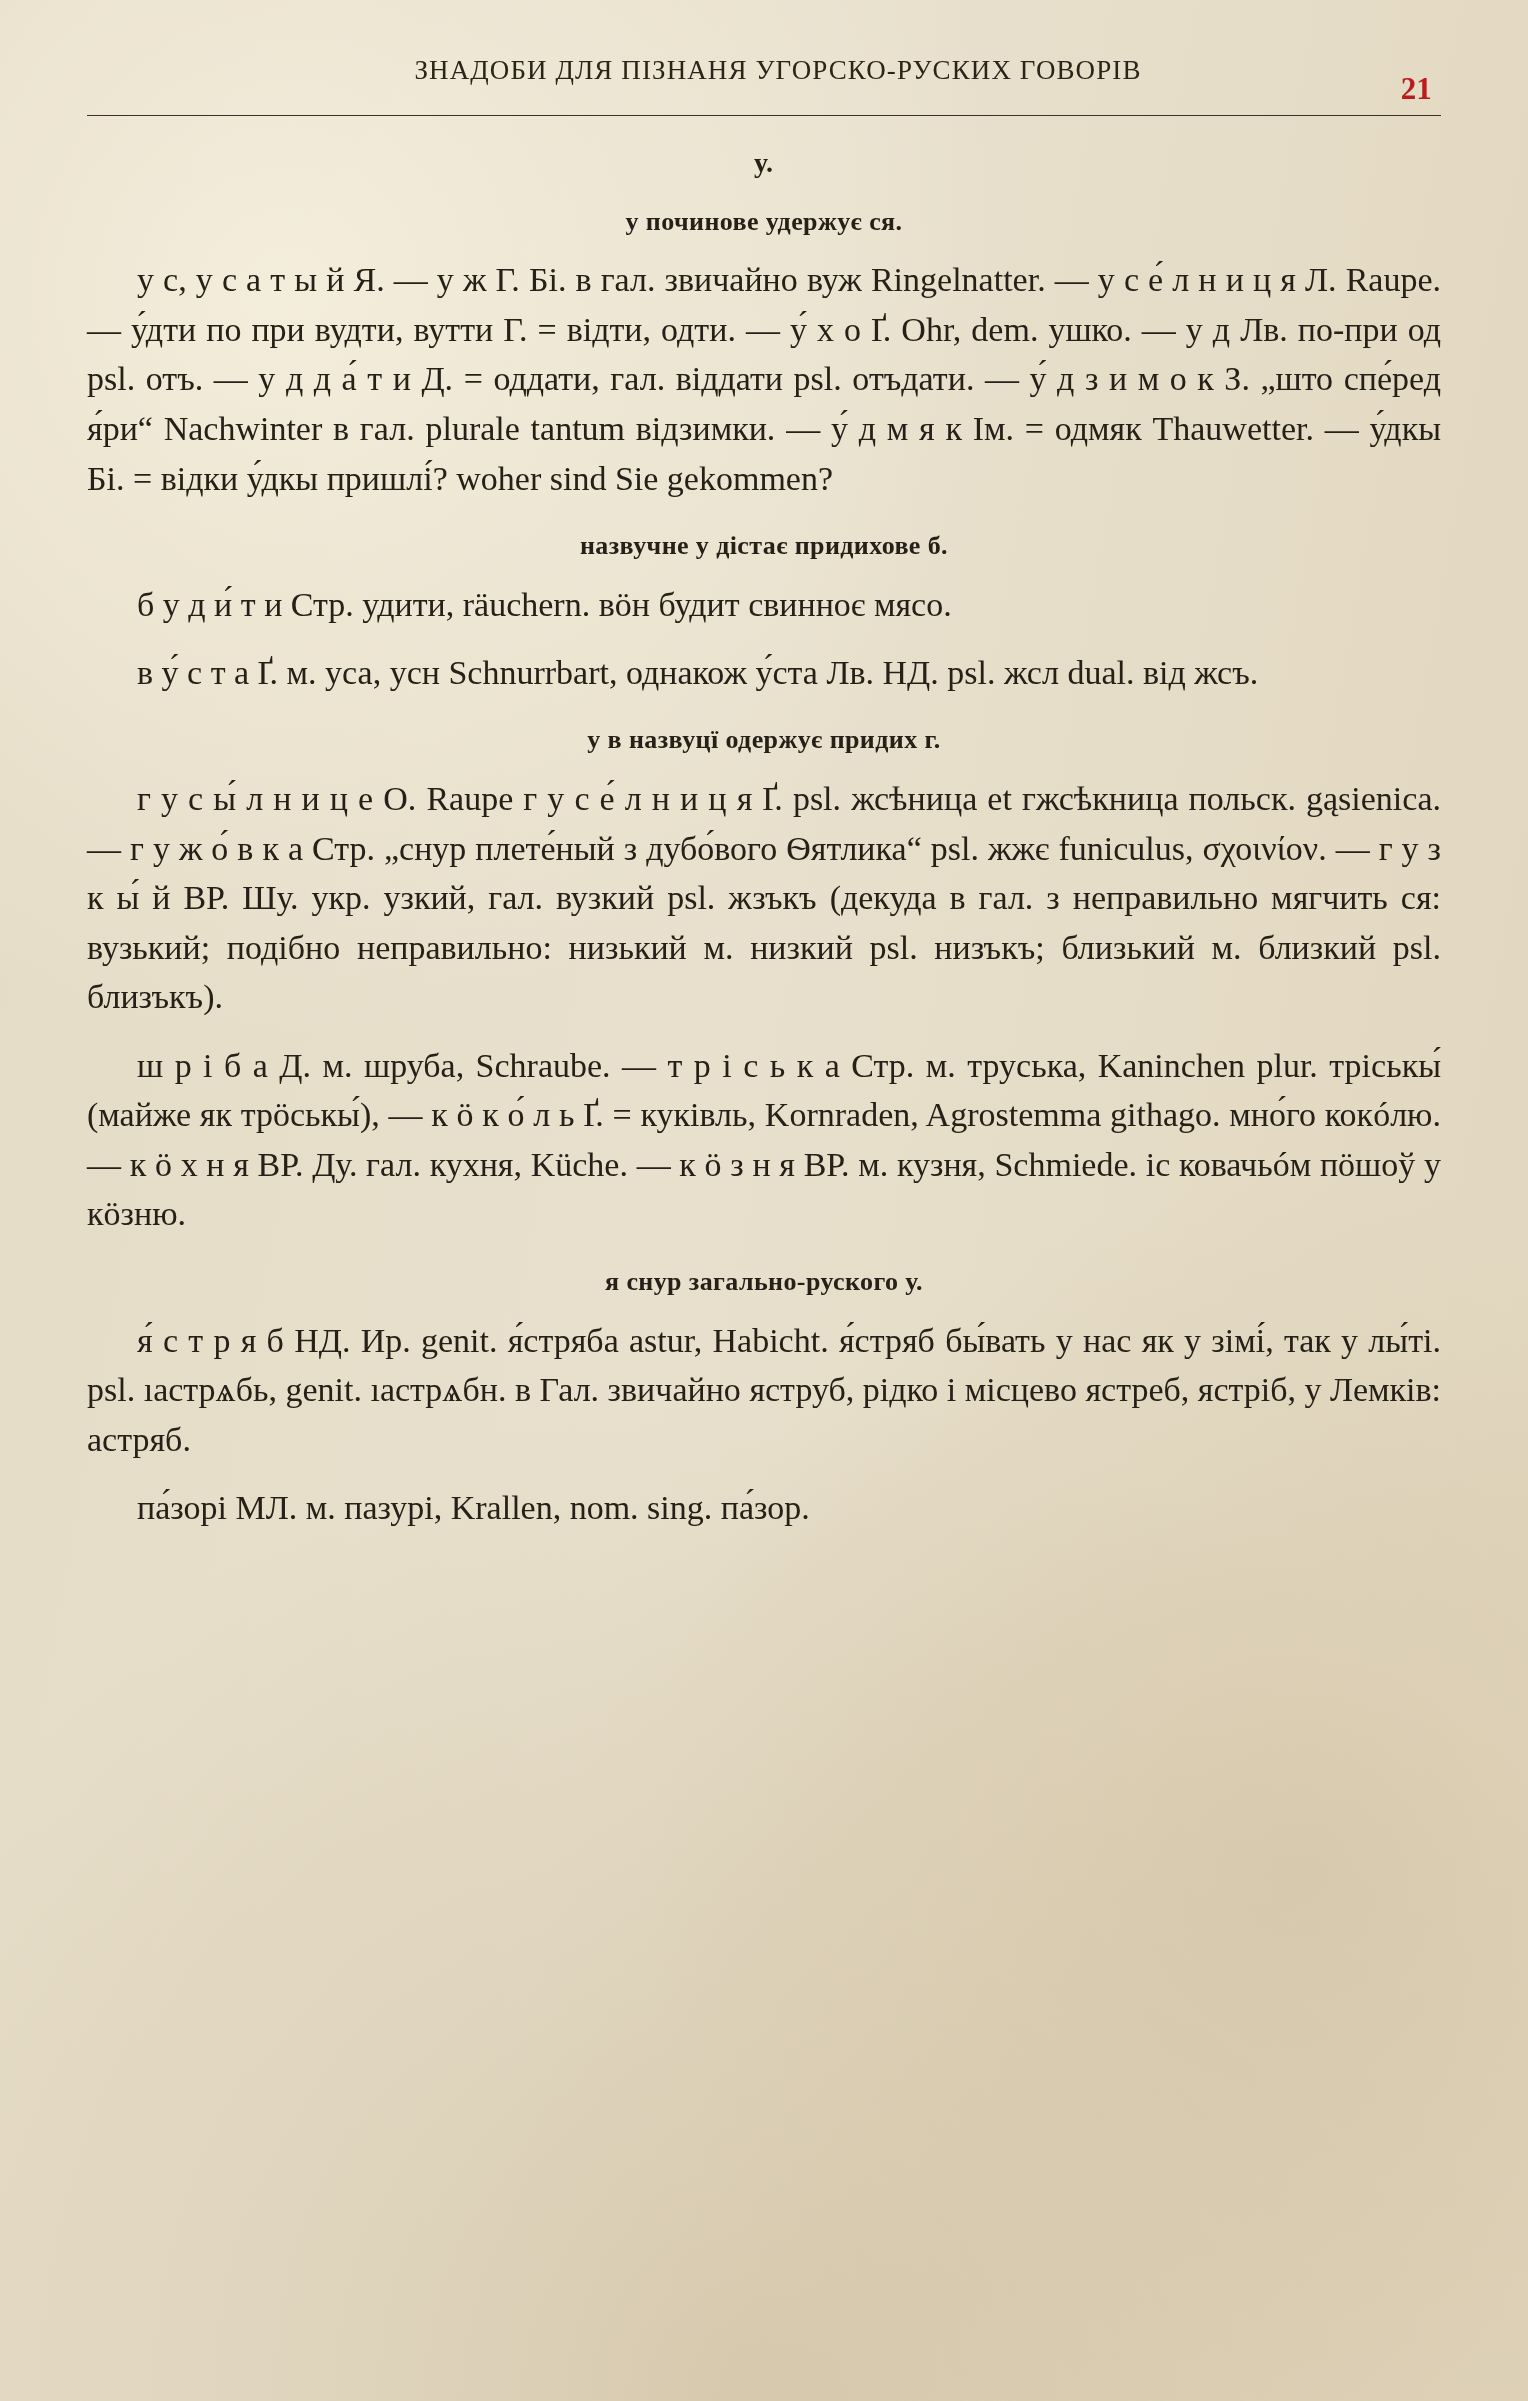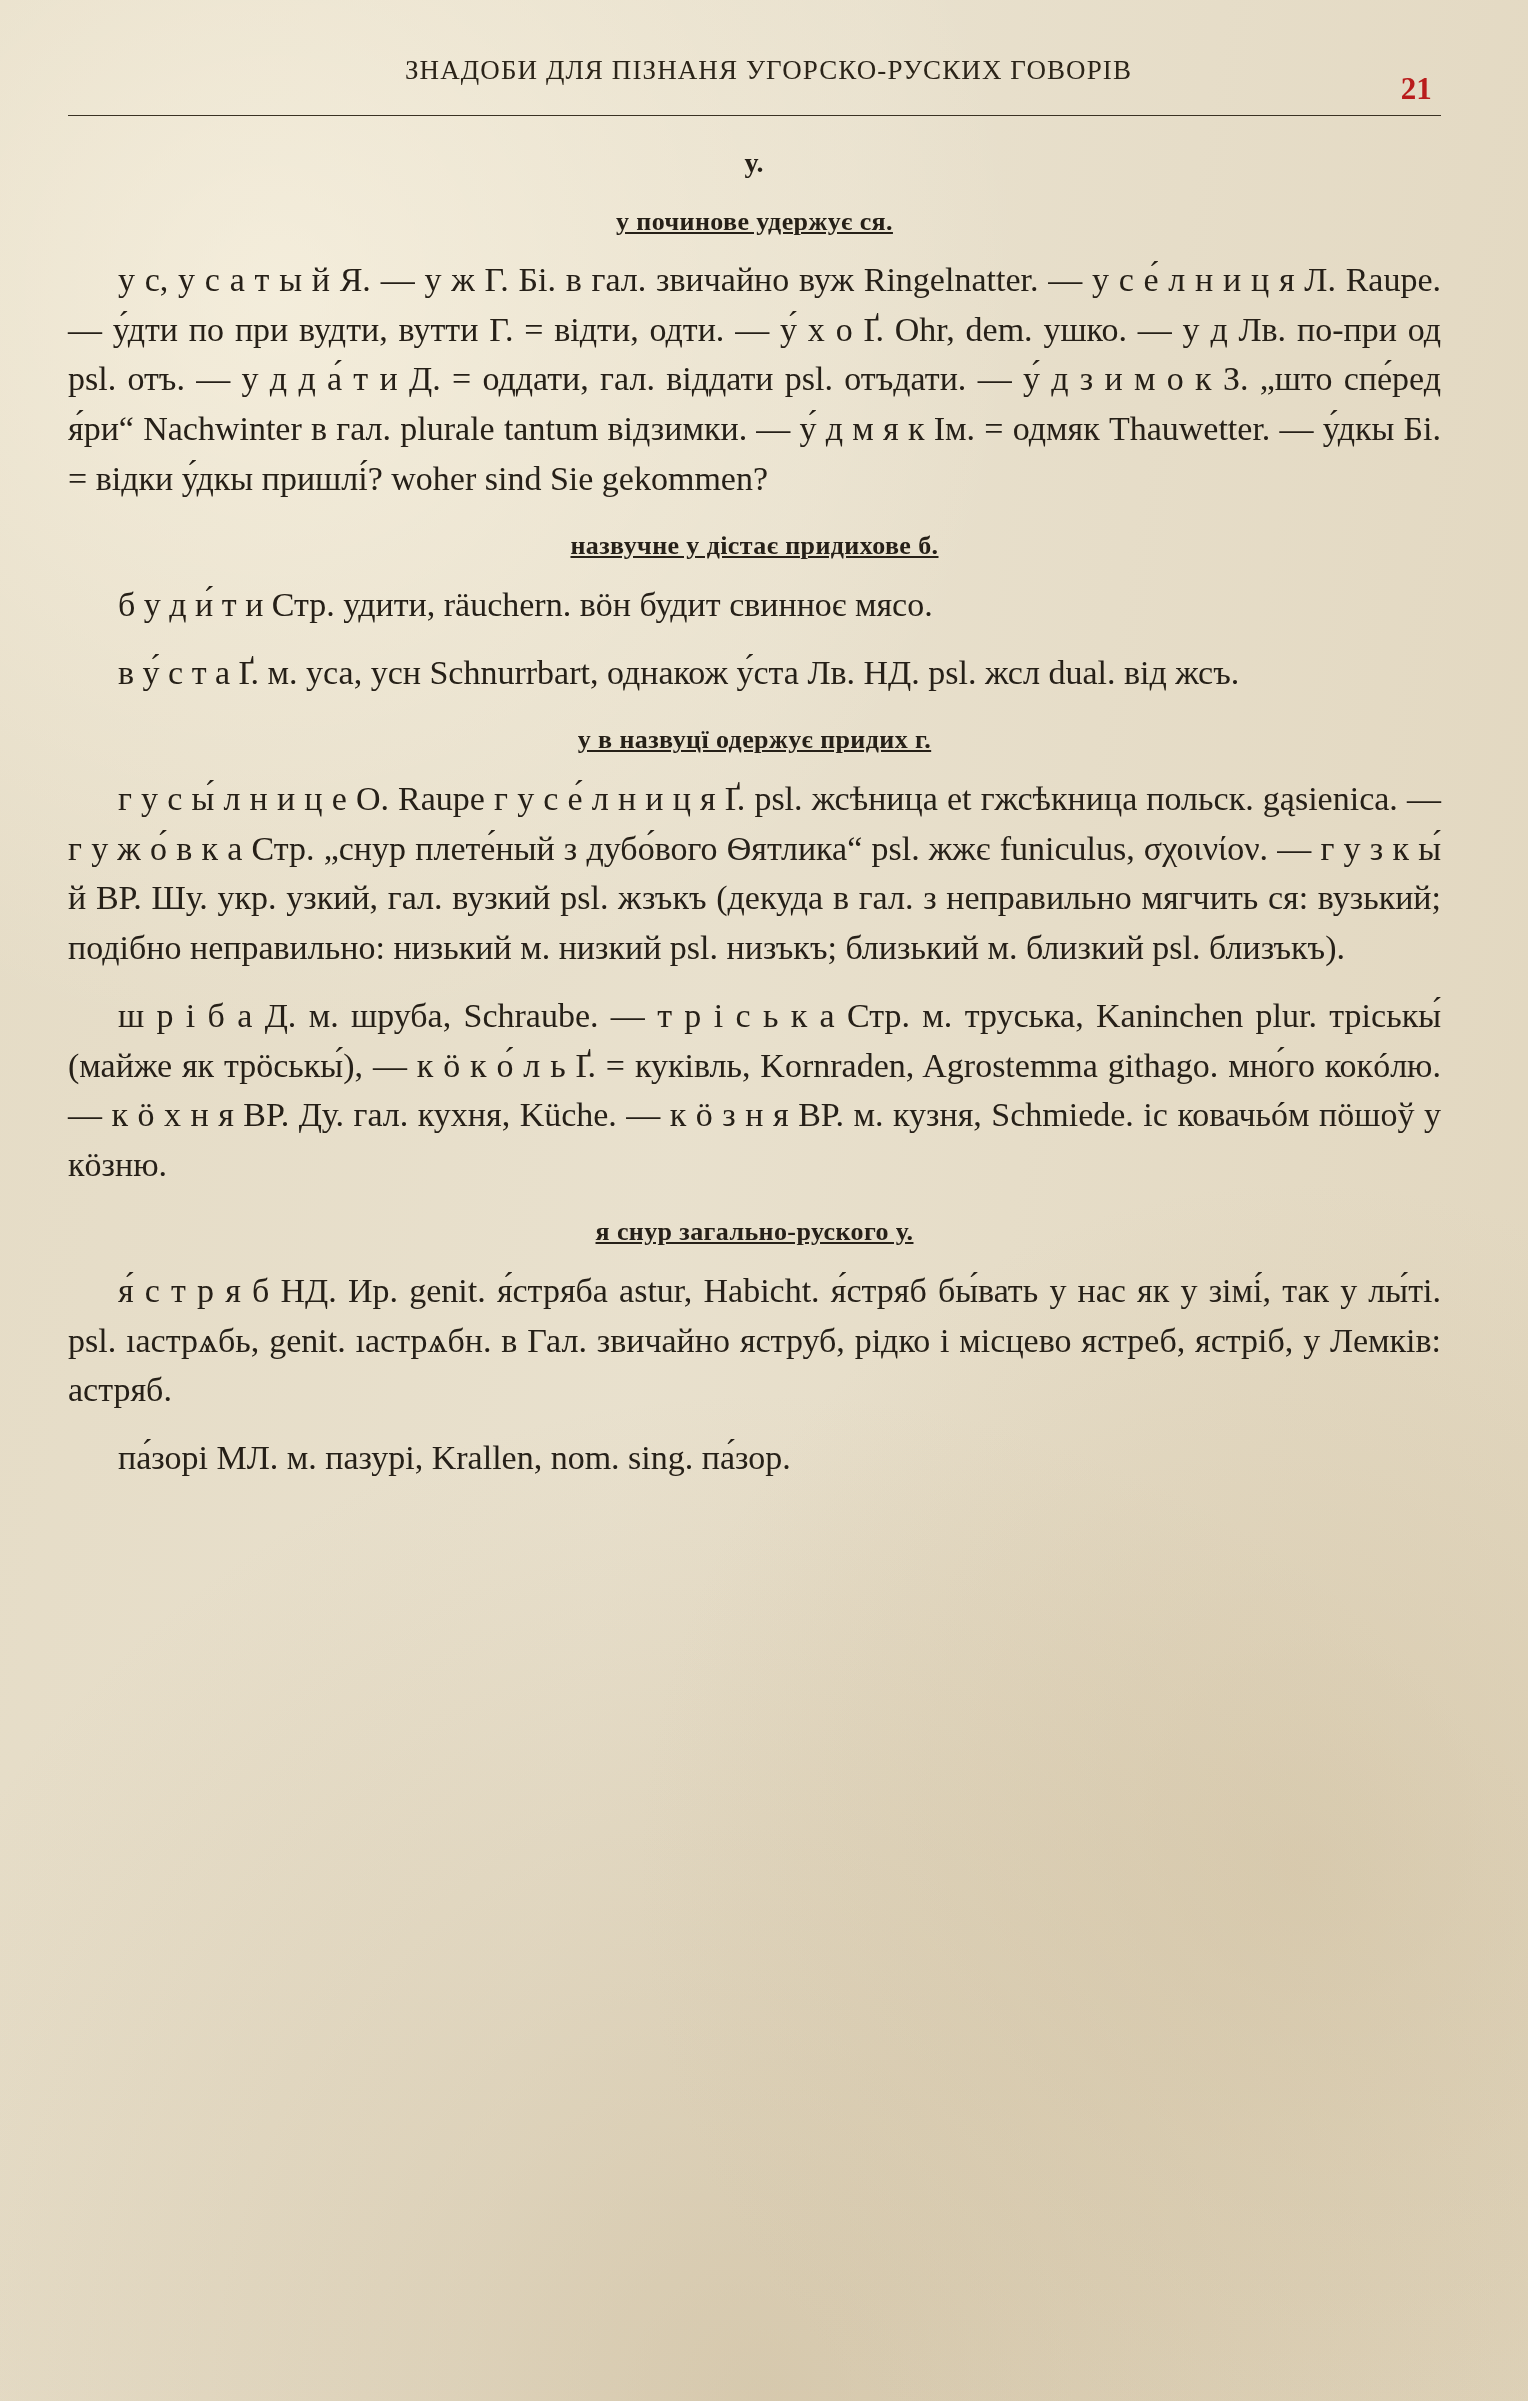--- a/index.html
+++ b/index.html
@@ -24,21 +24,21 @@
       radial-gradient(ellipse 60% 40% at 85% 78%, rgba(205,188,155,0.45), rgba(205,188,155,0) 72%),
       radial-gradient(ellipse 90% 60% at 50% 100%, rgba(198,180,146,0.5), rgba(198,180,146,0) 70%),
       linear-gradient(100deg, rgba(222,210,182,0.35) 0%, rgba(236,228,206,0.1) 45%, rgba(214,198,166,0.4) 100%);
     pointer-events: none;
   }
   .page {
     position: relative;
     width: 1529px;
     height: 2401px;
     box-sizing: border-box;
-    padding: 55px 88px 0 68px;
+    padding: 55px 88px 0 87px;
   }
 
   
   .header {
     display: flex;
     align-items: baseline;
     justify-content: center;
     position: relative;
     height: 54px;
   }
@@ -76,21 +76,20 @@
     font-weight: bold;
     margin: 20.3px 0 13px 0;
     letter-spacing: 0.9px;
   }
   .subhead {
     text-align: center;
     font-size: 26px;
     font-weight: bold;
     margin: 28px 0 18.5px 0;
     letter-spacing: 0.4px;
-    text-decoration: underline;
   }
   p.para {
     font-size: 34px;
     line-height: 1.46;
     text-align: justify;
     text-justify: inter-word;
     margin: 0 0 18.5px 0;
     text-indent: 50px;
     hyphens: manual;
   }

